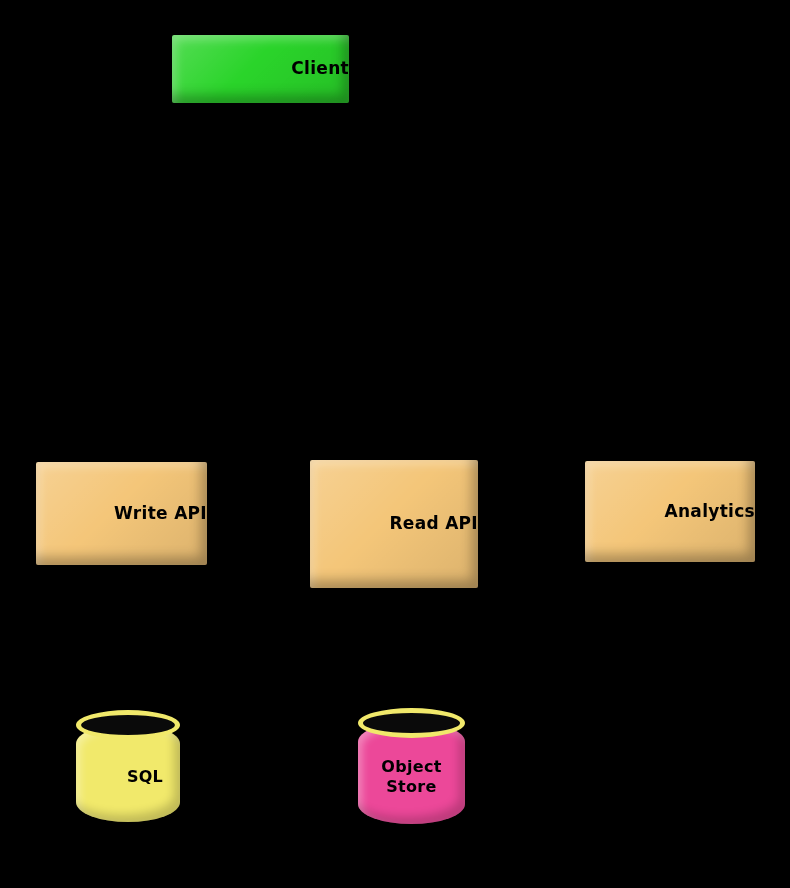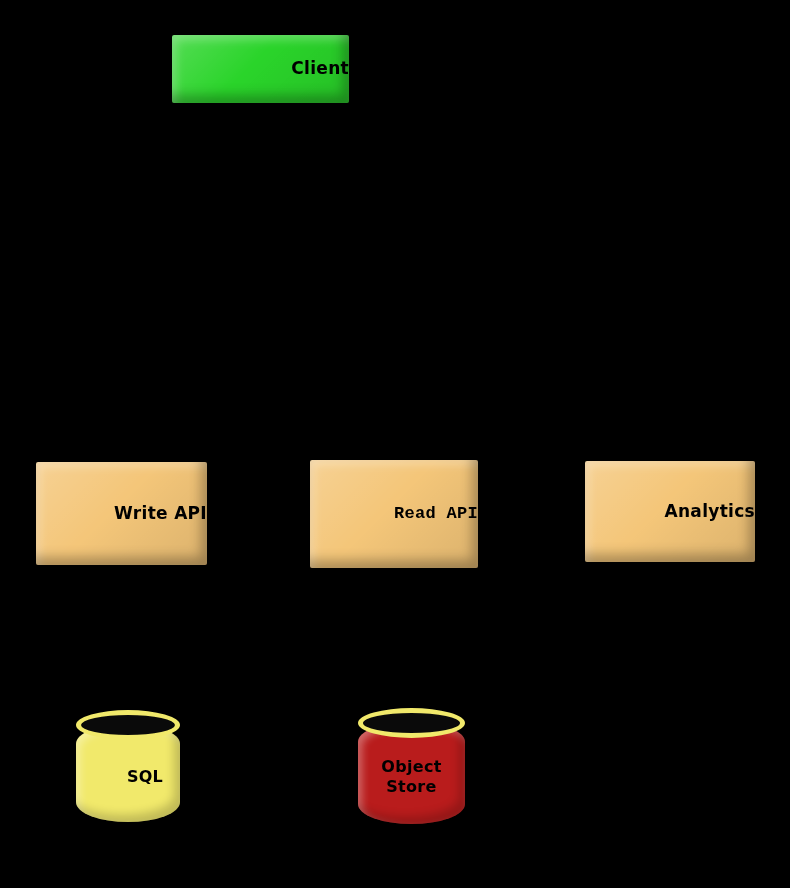--- a/index.html
+++ b/index.html
@@ -29,21 +29,21 @@
     align-items: center;
     justify-content: flex-end;
     border-radius: 2px;
     background-image: linear-gradient(135deg, rgba(255,255,255,0.20) 0%, rgba(255,255,255,0.0) 45%, rgba(0,0,0,0.10) 100%);
     box-shadow: inset -6px -8px 12px rgba(0,0,0,0.28), inset 4px 5px 10px rgba(255,255,255,0.28);
   }
 
   #node-client     { left: 172px; top: 35px;  width: 177px; height: 68px;  }
   #node-web-server { left: 177px; top: 233px; width: 168px; height: 104px; }
   #node-write-api  { left: 36px;  top: 462px; width: 171px; height: 103px; }
-  #node-read-api   { left: 310px; top: 460px; width: 168px; height: 108px; font-family: Liberation Mono, monospace; }
+  #node-read-api   { left: 310px; top: 460px; width: 168px; height: 128px; }
   #node-analytics  { left: 585px; top: 461px; width: 170px; height: 101px; }
 
   .cyl { position: absolute; }
   #node-sql-db          { left: 76px;  top: 710px; width: 104px; height: 112px; }
   #node-object-store-db { left: 358px; top: 708px; width: 107px; height: 116px; }
 
   .cyl-top {
     position: absolute;
     top: 0; left: 0;
     width: 100%;
@@ -98,18 +98,18 @@
 
   <div class="cyl" id="node-sql-db">
     <div class="cyl-top"></div>
     <div class="cyl-body" style="background-color: rgb(241, 233, 107); padding-left: 34px;">
       <span class="node-label">SQL</span>
     </div>
   </div>
 
   <div class="cyl" id="node-object-store-db">
     <div class="cyl-top"></div>
-    <div class="cyl-body" style="background-color: #b91c1c;">
+    <div class="cyl-body" style="background-color: #ec4899;">
       <span class="node-label">Object Store</span>
     </div>
   </div>
 
 </div>
 
 </body></html>

